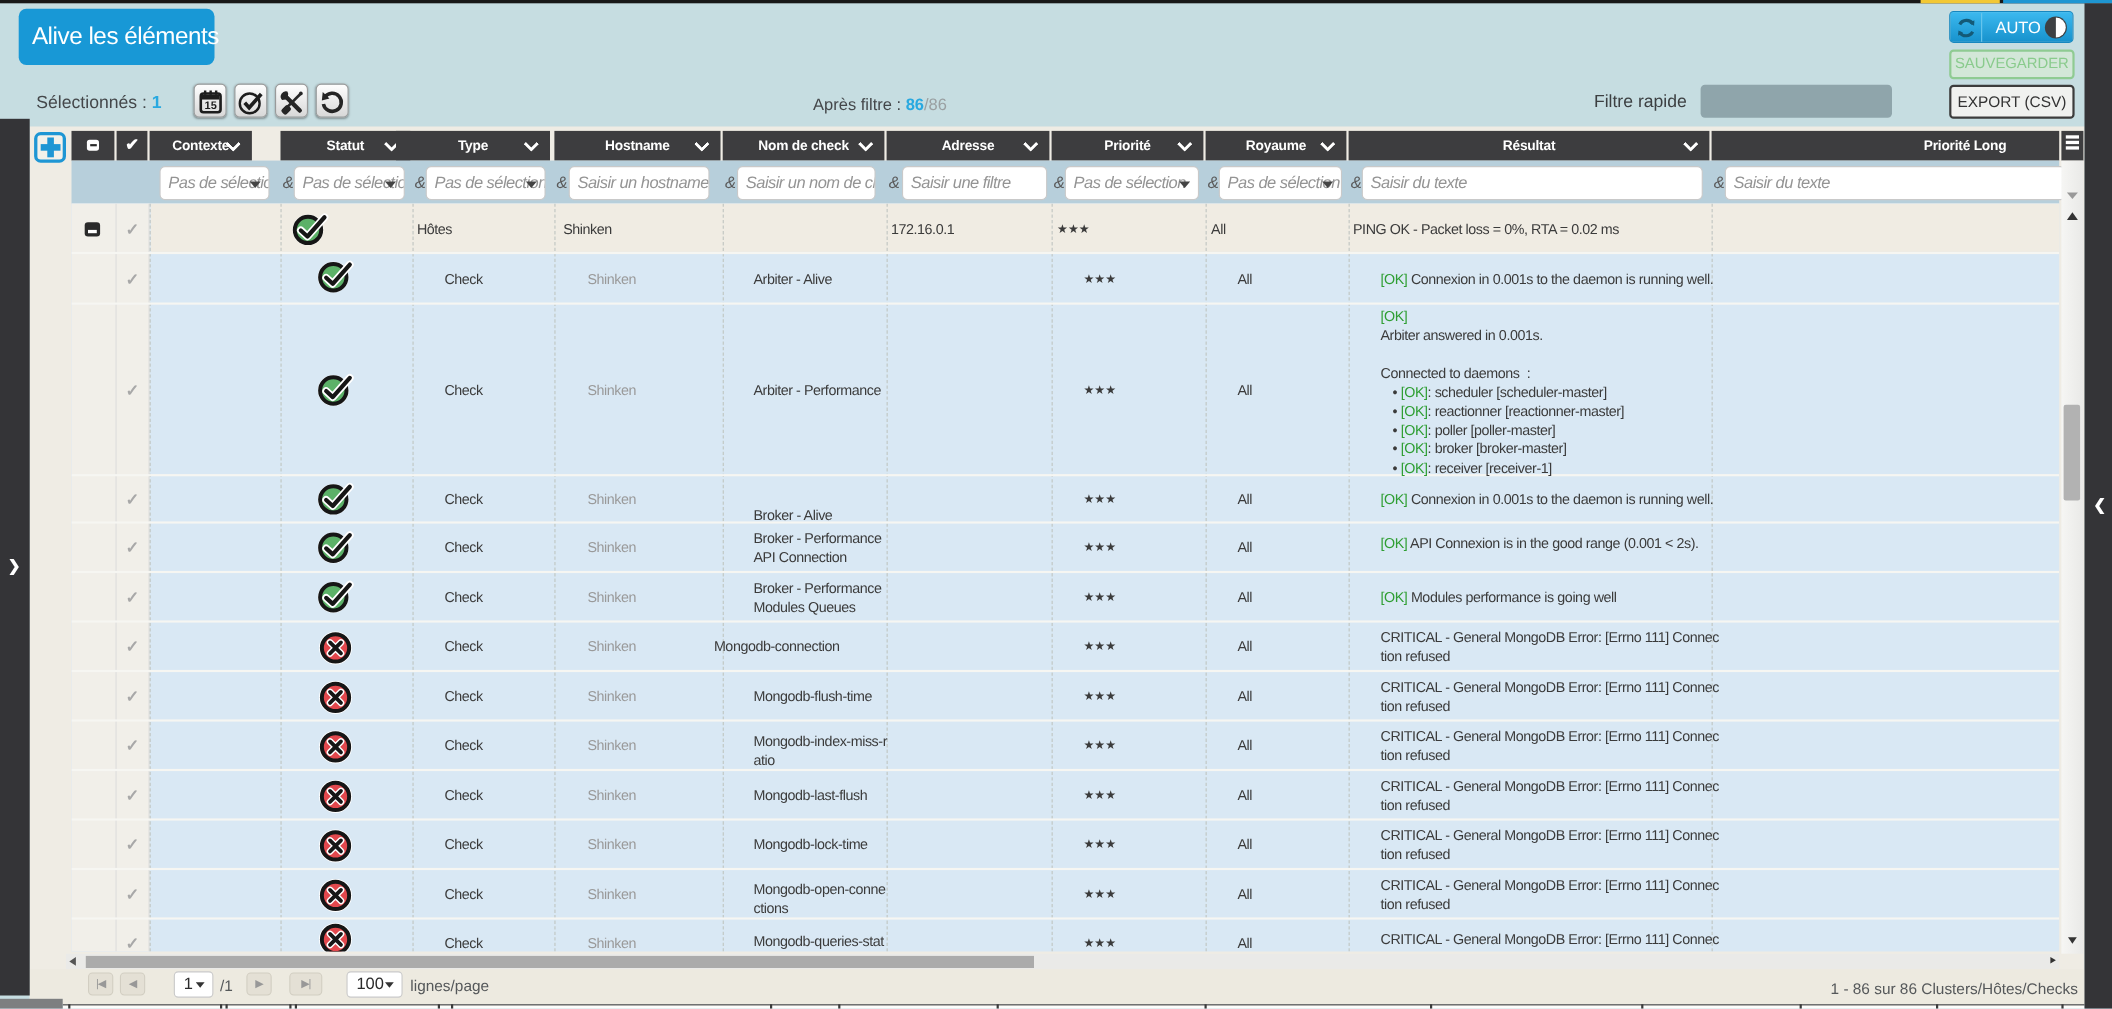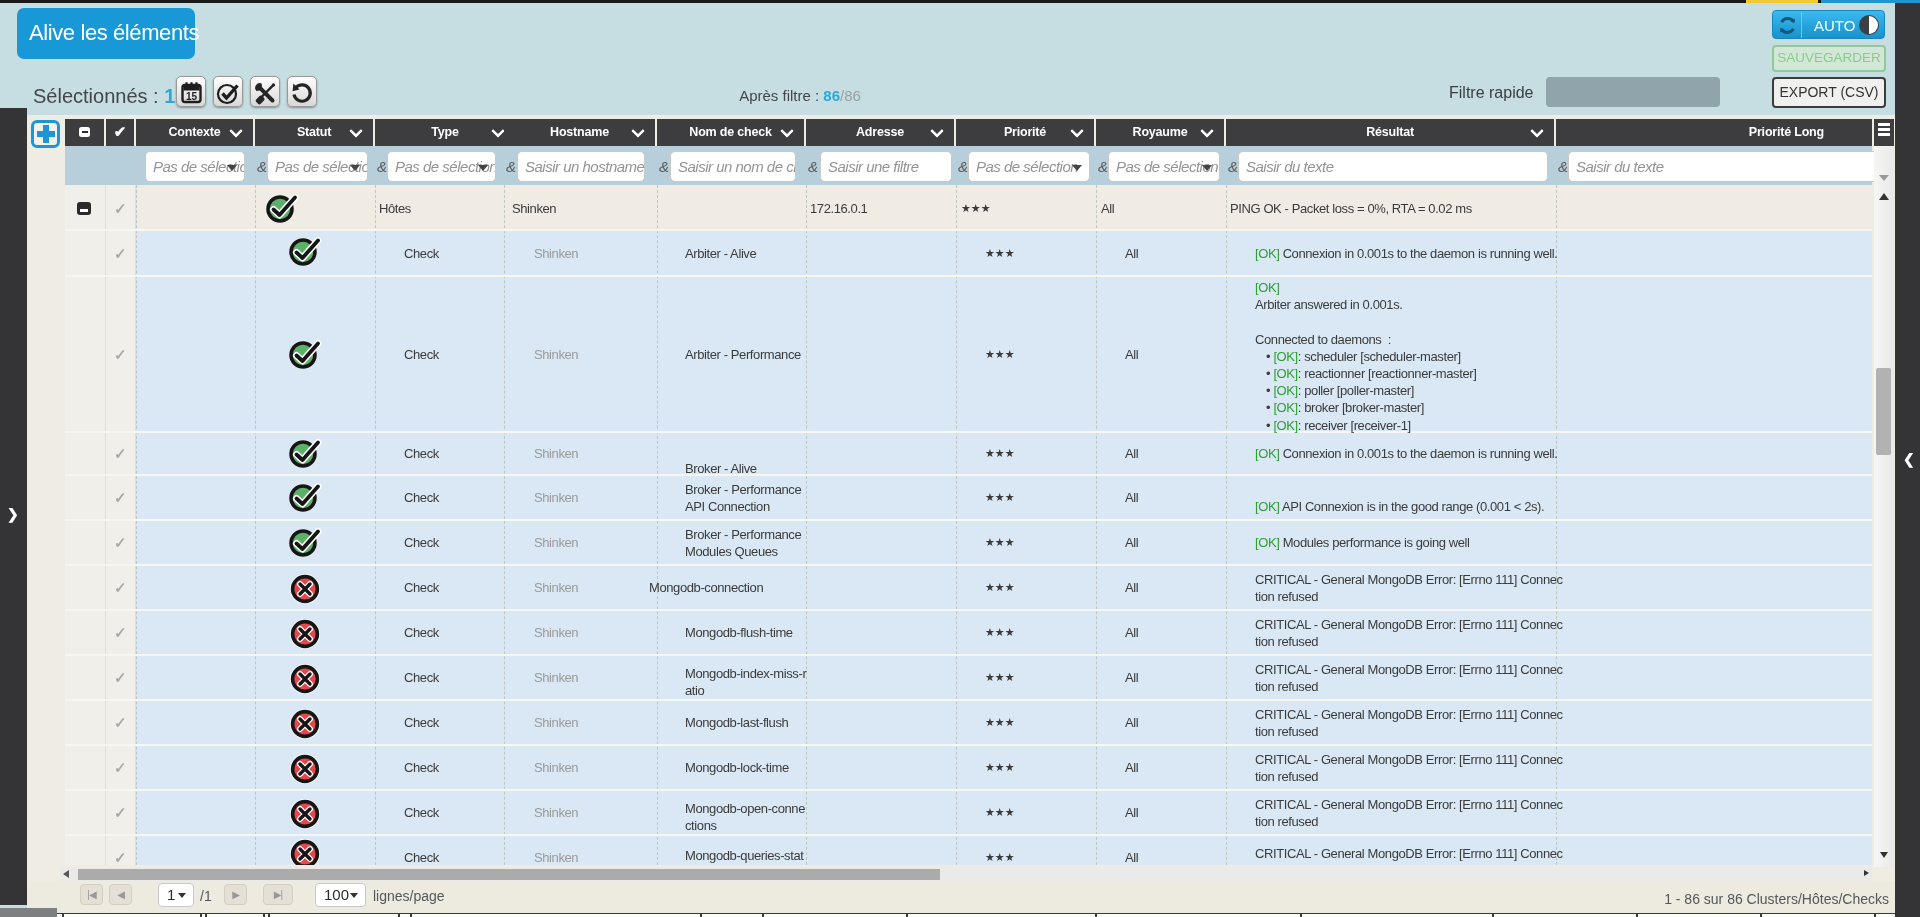--- a/index.html
+++ b/index.html
@@ -9,21 +9,21 @@
 
   #topstrip { left:0; top:0; width:1920px; height:3px; background:#181818; }
   #strip-y { left:1746px; top:0; width:72px; height:3px; background:#f2c834; }
   #strip-b { left:1821px; top:0; width:99px; height:3px; background:#1e96d2; }
 
   #sideL { left:0; top:108px; width:27px; height:797px; background:#343437; }
   #sideR { left:1895px; top:3px; width:25px; height:914px; background:#343437; }
   .sidechev { color:#fff; font-size:14px; font-weight:bold; z-index:5; }
 
   #btn-title { left:17px; top:8px; width:178px; height:51px; background:#1898d6; border-radius:7px; color:#fff; font-size:22px; letter-spacing:-0.4px; line-height:49px; padding-left:12px; white-space:nowrap; }
-  #sel-label { left:33px; top:85px; font-size:20px; color:#44474a; }
+  #sel-label { left:33px; top:85px; font-size:16px; color:#44474a; }
   #sel-label b { color:#29a9e0; }
   .toolbtn { top:76px; width:30px; height:31px; border:1px solid #9a9a9a; border-radius:5px; background:linear-gradient(#fefefe,#d8d8d8); box-shadow:0 1px 2px rgba(0,0,0,.35); text-align:center; }
   .toolbtn svg { margin-top:4px; }
   #apres { left:650px; top:87px; width:300px; text-align:center; font-size:15px; color:#44474a; }
   #apres b { color:#29a9e0; }
   #apres span { color:#9aa0a2; }
   #filtre-label { left:1449px; top:84px; font-size:16px; color:#3c3f41; }
   #filtre-input { left:1546px; top:77px; width:174px; height:30px; background:#8fa5ab; border-radius:4px; }
 
   #btn-auto { left:1772px; top:10px; width:113px; height:29px; border-radius:4px; background:linear-gradient(#3cb9ef,#1792cd); border:1px solid #1787bf; }
@@ -128,23 +128,23 @@
 <div class="abs" id="btn-export">EXPORT (CSV)</div>
 
 <div class="abs" id="panel"></div>
 <div class="abs" id="plusbtn">
     <i class="v"></i>
     <i class="h"></i>
   </div>
 
 <div class="abs hcell" style="left:65px;width:39px"><span style="display:inline-block;width:11px;height:10px;background:#fff;border-radius:2.5px;vertical-align:-1px"><span style="display:block;margin:4px auto 0;width:6px;height:2px;background:#2a2a2a"></span></span></div>
 <div class="abs hcell" style="left:106px;width:28px;font-size:15px">✔</div>
-<div class="abs hcell" style="left:136px;width:117px">Contexte<span class="hchev"></span></div>
+<div class="abs hcell" style="left:136px;width:93px">Contexte<span class="hchev"></span></div>
 <div class="abs hcell" style="left:255px;width:118px">Statut<span class="hchev"></span></div>
-<div class="abs hcell" style="left:375px;width:140px">Type<span class="hchev"></span></div>
+<div class="abs hcell" style="left:360px;width:140px">Type<span class="hchev"></span></div>
 <div class="abs hcell" style="left:504px;width:151px">Hostname<span class="hchev"></span></div>
 <div class="abs hcell" style="left:657px;width:147px">Nom de check<span class="hchev"></span></div>
 <div class="abs hcell" style="left:806px;width:148px">Adresse<span class="hchev"></span></div>
 <div class="abs hcell" style="left:956px;width:138px">Priorité<span class="hchev"></span></div>
 <div class="abs hcell" style="left:1096px;width:128px">Royaume<span class="hchev"></span></div>
 <div class="abs hcell" style="left:1226px;width:328px">Résultat<span class="hchev"></span></div>
 <div class="abs hcell" style="left:1556px;width:316px;text-align:right;padding-right:48px">Priorité Long</div>
 <div class="abs hcell" style="left:1874px;width:20px"><span style="display:inline-block;width:12px"><span style="display:block;height:3px;background:#fff;margin:3px 0 0"></span><span style="display:block;height:3px;background:#fff;margin:2px 0 0"></span><span style="display:block;height:3px;background:#fff;margin:2px 0 0"></span></span></div>
 
 <div class="abs" id="filterrow"></div>
@@ -260,21 +260,21 @@
       <circle cx="15" cy="18" r="14" fill="#fff"></circle>
       <circle cx="15" cy="18" r="12" fill="#5cb168" stroke="#161616" stroke-width="3.6"></circle>
       <path d="M8.5 18.5 L14.5 24 L30 6.5" stroke="#fff" stroke-width="7" fill="none" stroke-linecap="round" stroke-linejoin="round"></path>
       <path d="M8.5 18.5 L14.5 24 L30 6.5" stroke="#161616" stroke-width="3.8" fill="none" stroke-linecap="round" stroke-linejoin="round"></path>
     </svg>
   <span class="cell" style="left:339px;top:305px">Check</span>
   <span class="cell gray" style="left:469px;top:305px">Shinken</span>
   <span class="cell" style="left:620px;top:296px;line-height:17.2px">Broker - Performance<br>API Connection</span>
   <span class="cell stars" style="left:920px;top:306px">★★★</span>
   <span class="cell" style="left:1060px;top:305px">All</span>
-  <span class="cell" style="left:1190px;top:314px"><span class="green">[OK]</span> API Connexion is in the good range (0.001 &lt; 2s).</span>
+  <span class="cell" style="left:1190px;top:301px"><span class="green">[OK]</span> API Connexion is in the good range (0.001 &lt; 2s).</span>
 
   <span class="gcheck" style="left:49px;top:349px">✓</span>
   <svg class="micon gok" style="left:223px;top:340px" width="36" height="34" viewBox="0 0 36 34">
       <circle cx="15" cy="18" r="14" fill="#fff"></circle>
       <circle cx="15" cy="18" r="12" fill="#5cb168" stroke="#161616" stroke-width="3.6"></circle>
       <path d="M8.5 18.5 L14.5 24 L30 6.5" stroke="#fff" stroke-width="7" fill="none" stroke-linecap="round" stroke-linejoin="round"></path>
       <path d="M8.5 18.5 L14.5 24 L30 6.5" stroke="#161616" stroke-width="3.8" fill="none" stroke-linecap="round" stroke-linejoin="round"></path>
     </svg>
   <span class="cell" style="left:339px;top:350px">Check</span>
   <span class="cell gray" style="left:469px;top:350px">Shinken</span>

